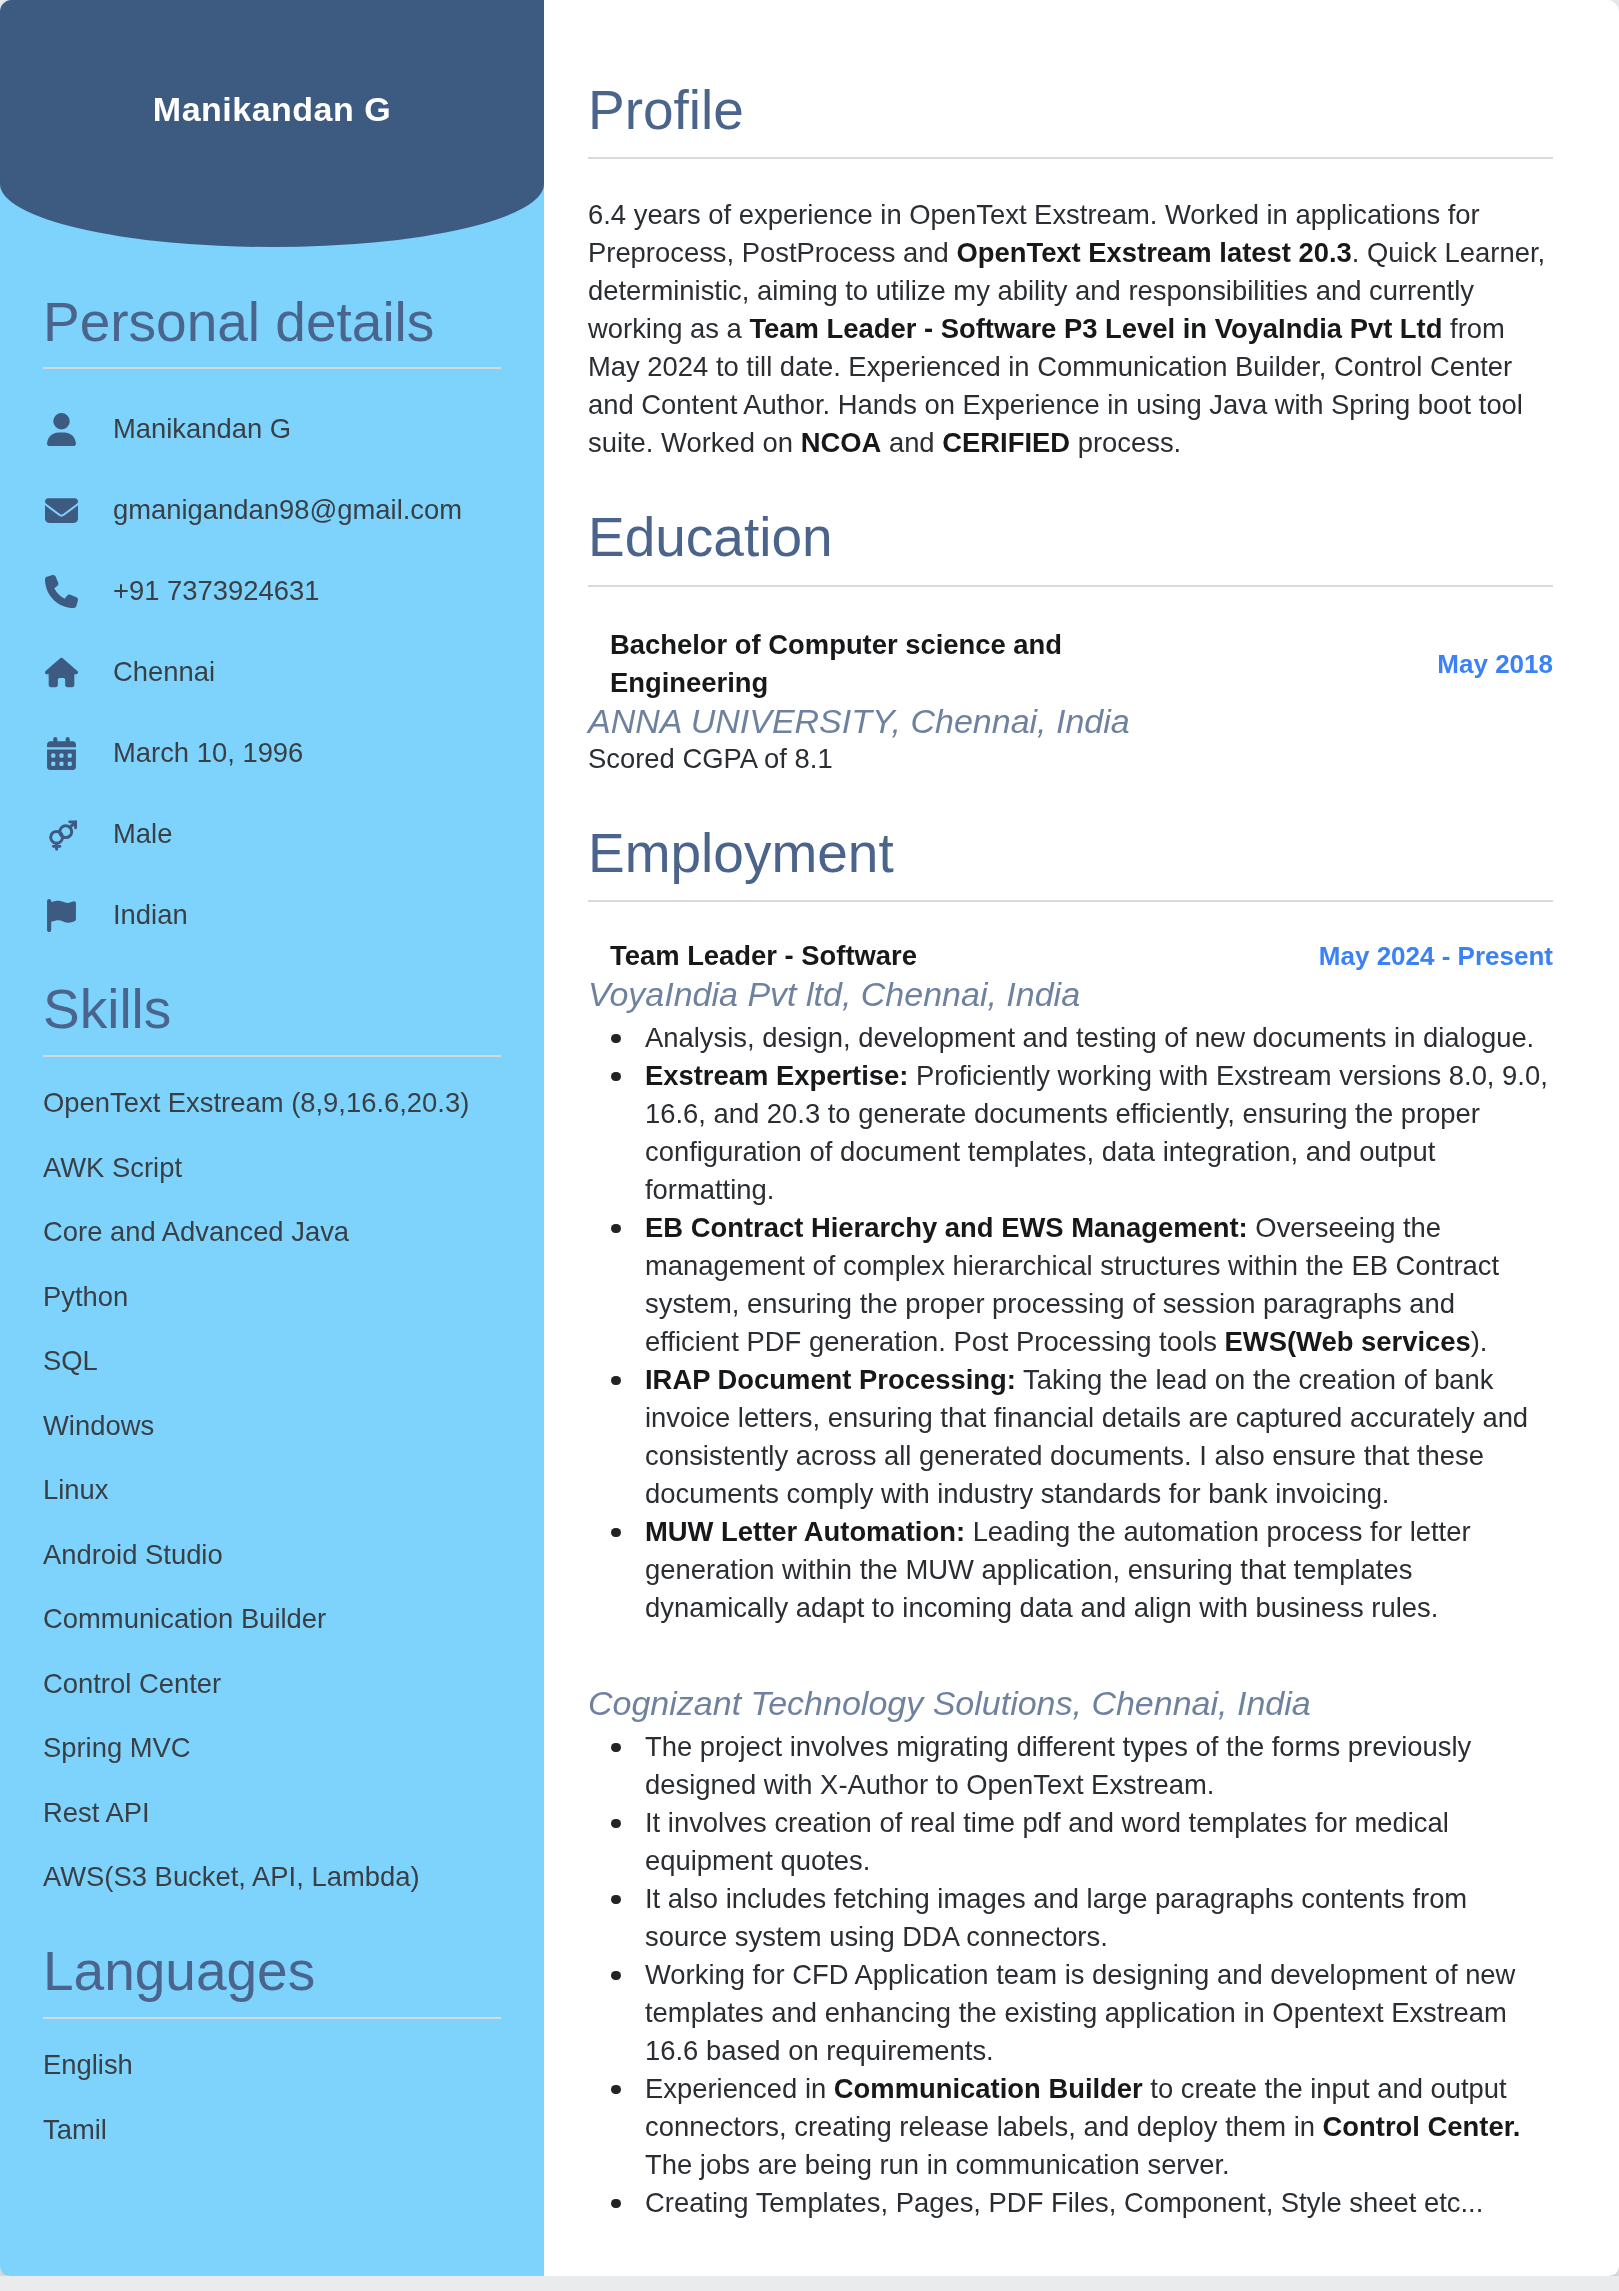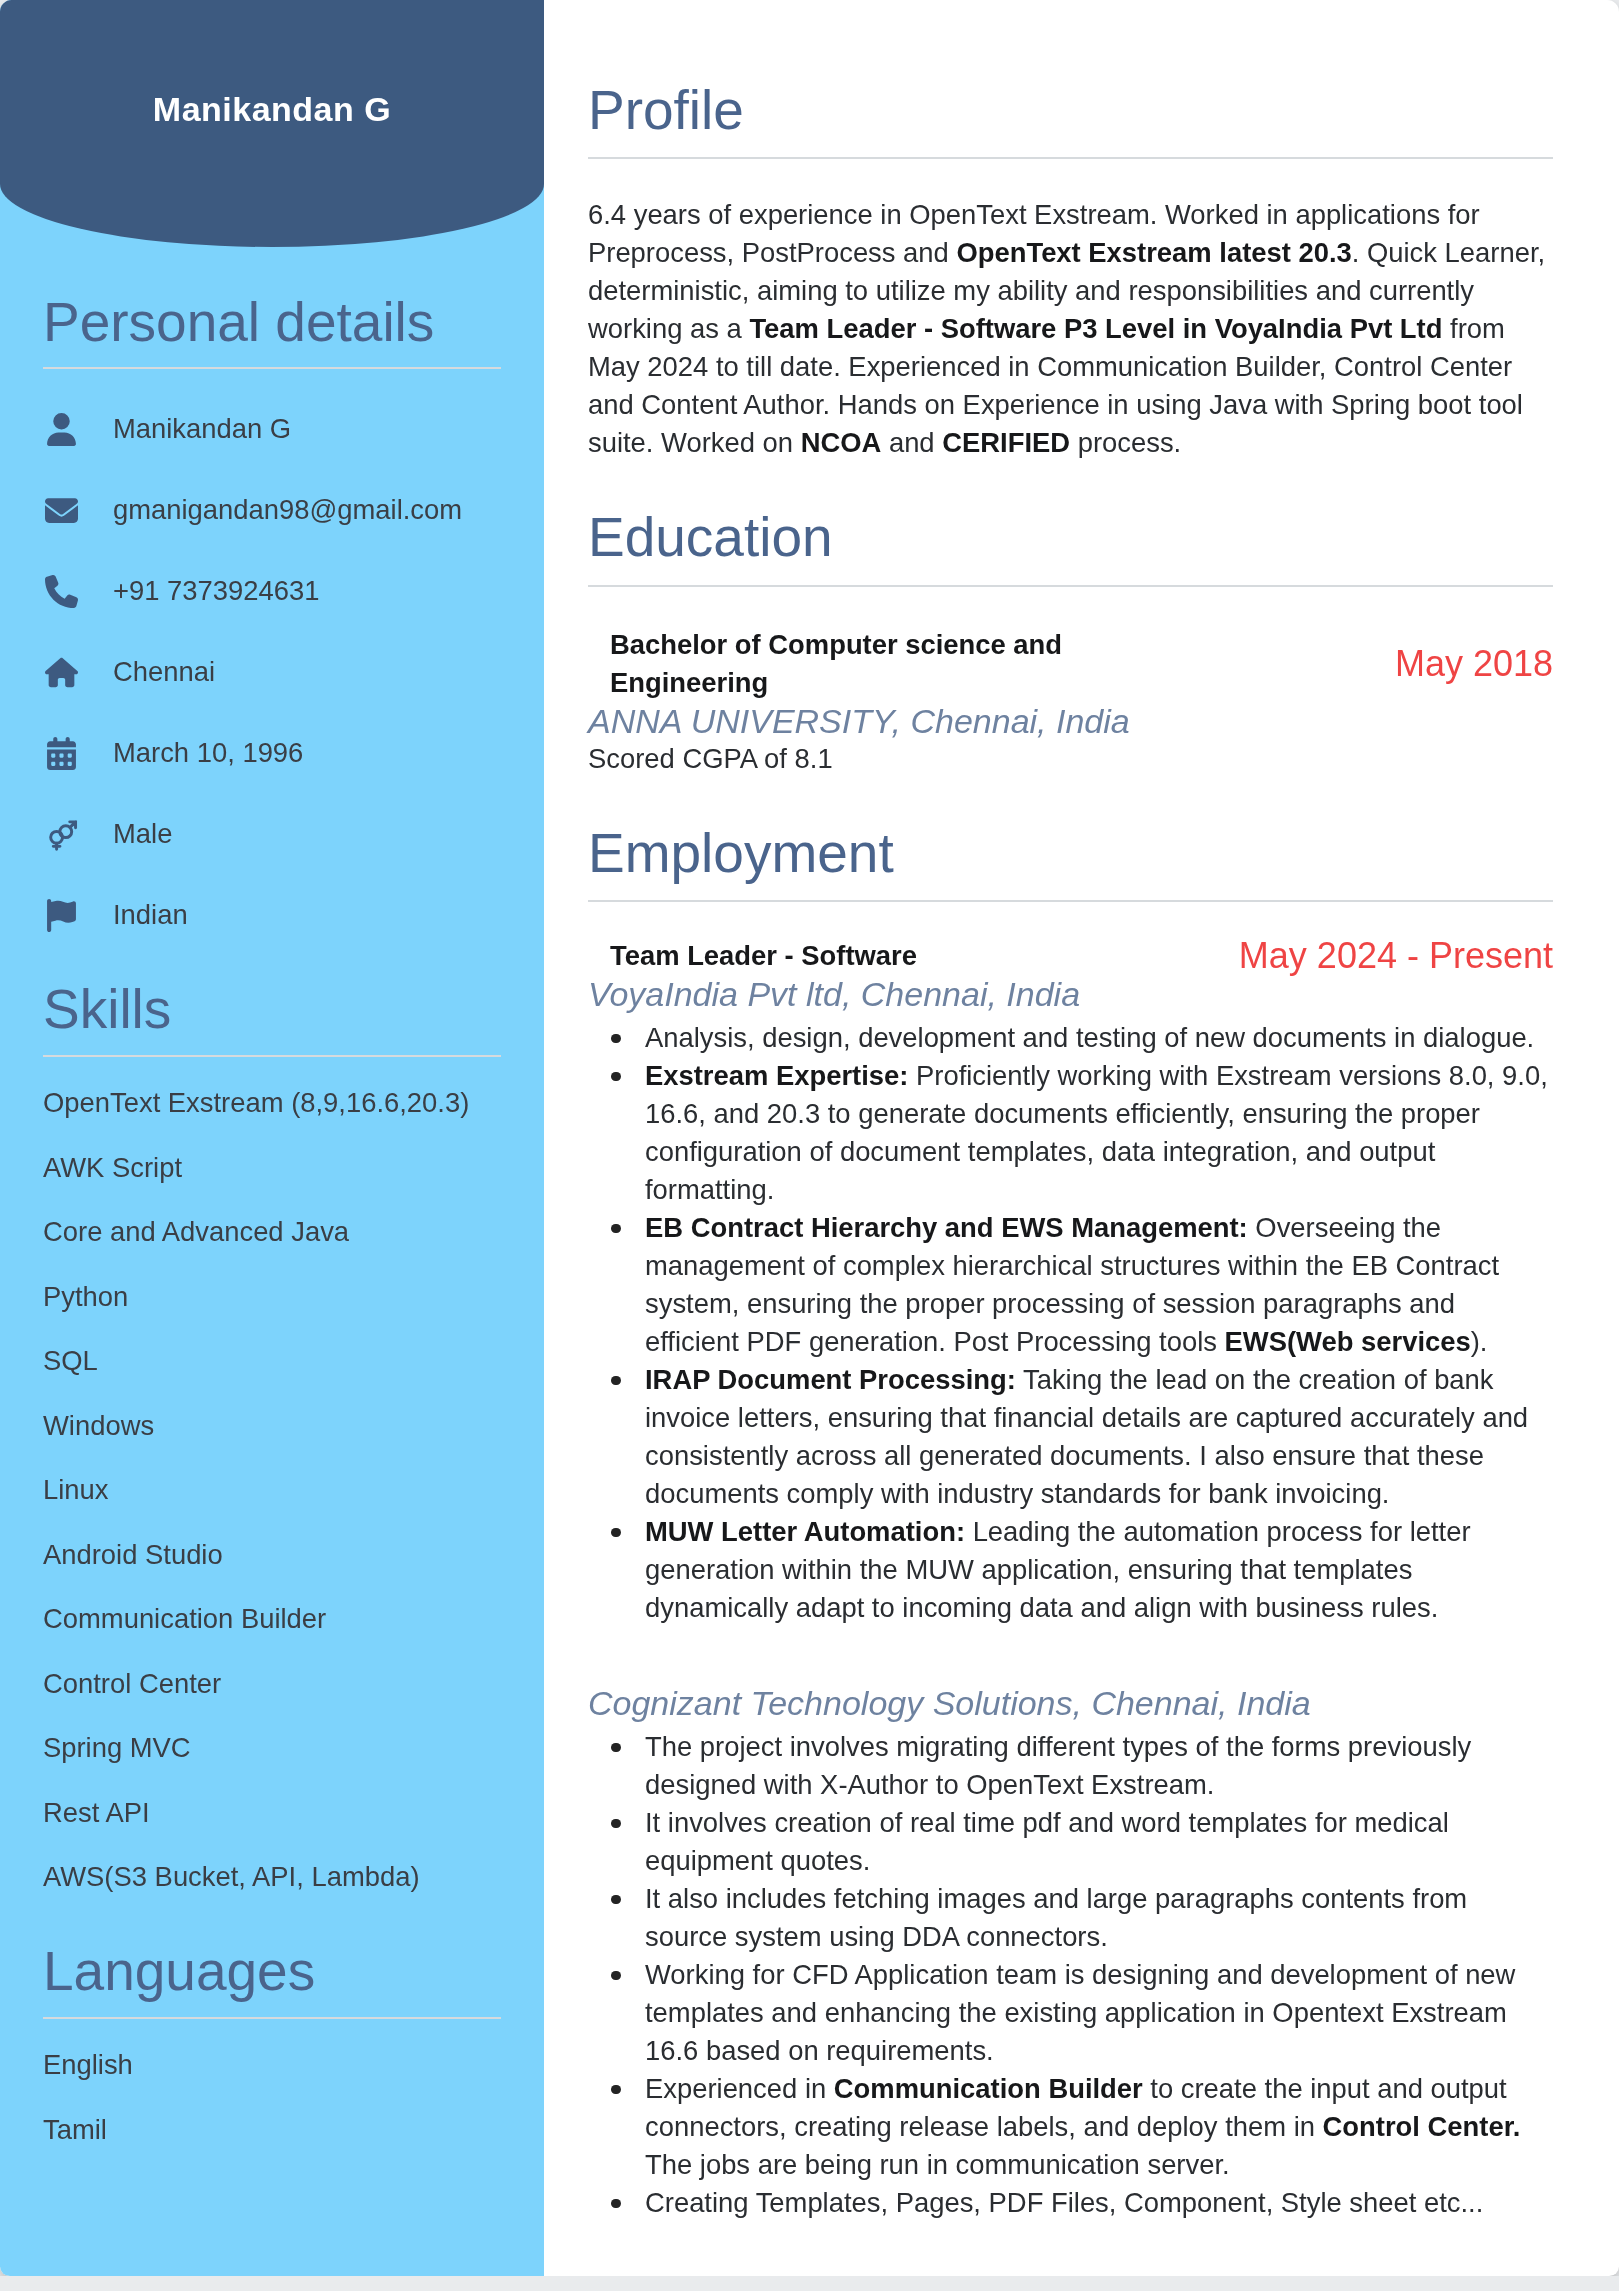--- a/index.html
+++ b/index.html
@@ -105,23 +105,23 @@
     margin-left: 22px;
   }
   .entry-title {
     font-size: 27.4px;
     font-weight: 700;
     color: #17181a;
     line-height: 38px;
     max-width: 549px;
   }
   .entry-date {
-    font-size: 36px;
-    font-weight: 400;
-    color: #ef4444;
+    font-size: 26px;
+    font-weight: 700;
+    color: #3b82f6;
     line-height: 38px;
     white-space: nowrap;
   }
   .entry-sub {
     font-size: 34px;
     color: #6e82a0;
     line-height: 38px;
     font-style: italic;
   }
   .entry-detail {

